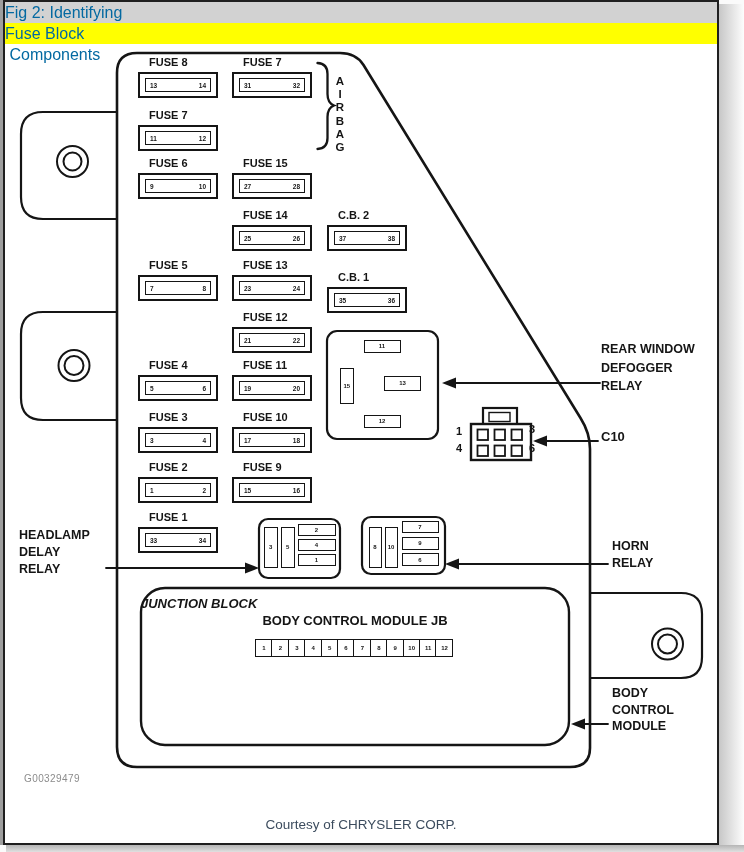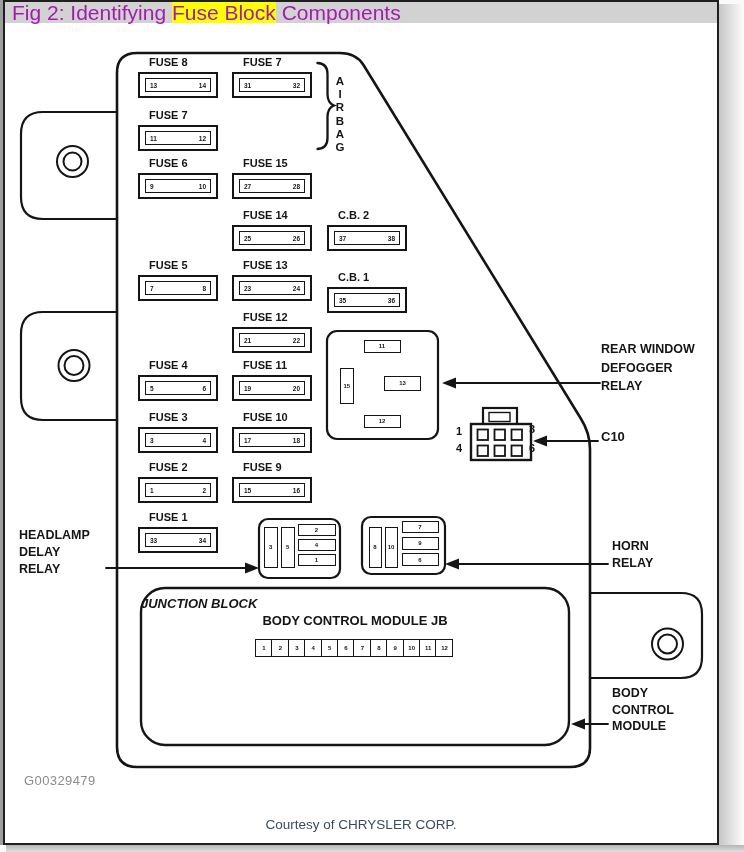--- a/index.html
+++ b/index.html
@@ -5,21 +5,21 @@
   html,body{margin:0;padding:0;background:#e8e8e8;}
   .screen{position:relative;width:744px;height:852px;background:#fafafa;overflow:hidden;
           font-family:"Liberation Sans",sans-serif;}
   .strip-left{position:absolute;left:0;top:0;width:3px;height:845px;background:#9e9e9e;}
   .sheet{position:absolute;left:3px;top:0;width:712px;height:841px;border:2px solid #1f1f1f;background:#ffffff;}
   .shadow-right{position:absolute;left:719px;top:4px;width:25px;height:844px;
                 background:linear-gradient(to right,#c7c7c7,#fdfdfd);}
   .strip-bottom{position:absolute;left:6px;top:845px;width:738px;height:7px;
                 background:linear-gradient(#b5b5b5,#e0e0e0);}
   .titlebar{height:21px;background:#d2d2d2;display:flex;align-items:stretch;
-            font-size:21px;color:#a21caf;line-height:21px;white-space:pre;}
+            font-size:16px;color:#0369a1;line-height:21px;white-space:pre;flex-direction:column;}
   .titlebar .tpad{width:7px;}
   .titlebar .hl{background:#ffff00;}
   .diagram-svg{position:absolute;left:0;top:0;z-index:1;}
   .layer{position:absolute;left:0;top:0;width:598px;height:852px;z-index:2;}
   
   .fuse{position:absolute;width:80px;}
   .fuse .fl{font-weight:bold;font-size:11px;line-height:13px;height:13px;padding-left:11px;
             margin-bottom:3px;white-space:nowrap;color:#151515;}
   .fuse .fb{box-sizing:border-box;width:80px;height:26px;border:2.5px solid #151515;background:#fff;
             display:flex;align-items:center;justify-content:center;}
@@ -39,21 +39,21 @@
   .lbl{position:absolute;font-weight:bold;color:#151515;white-space:nowrap;}
   #lbl-defogger{left:601px;top:340px;font-size:12.5px;line-height:18.5px;}
   #lbl-c10{left:601px;top:430px;font-size:13px;line-height:14px;}
   #lbl-headlamp{left:19px;top:527px;width:84px;text-align:left;font-size:12.5px;line-height:17px;}
   #lbl-horn{left:612px;top:538px;font-size:12.5px;line-height:17px;}
   #lbl-bcm{left:612px;top:685px;font-size:12.5px;line-height:16.5px;}
   #jb-line1{left:141px;top:596px;width:428px;text-align:left;font-size:13px;font-style:italic;}
   #jb-line2{left:141px;top:613px;width:428px;text-align:center;font-size:13px;}
   #airbag{left:333px;top:75px;width:14px;text-align:center;font-size:11.5px;line-height:13.2px;}
   .c10lab{position:absolute;font-weight:bold;font-size:11px;color:#151515;}
-  #code{left:24px;top:773px;font-weight:normal;font-size:13px;color:#8c8c8c;letter-spacing:.4px;}
+  #code{left:24px;top:773px;font-weight:normal;font-size:10px;color:#8c8c8c;letter-spacing:.4px;}
   #courtesy{left:3px;top:817px;width:716px;text-align:center;font-weight:normal;
             font-size:13.5px;color:#3c4c5e;}
 </style>
 </head>
 <body>
 
 <div class="screen">
 
   <div class="strip-left"></div>
   <div class="shadow-right"></div>

